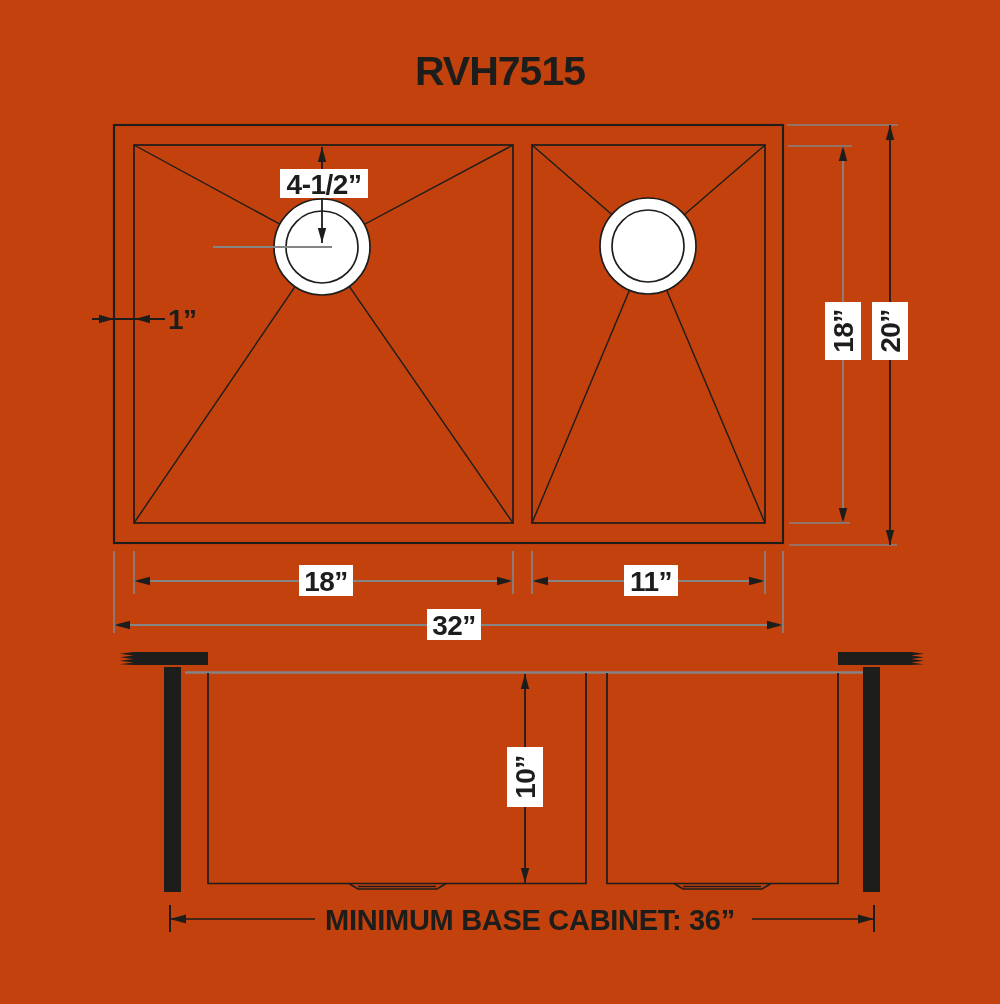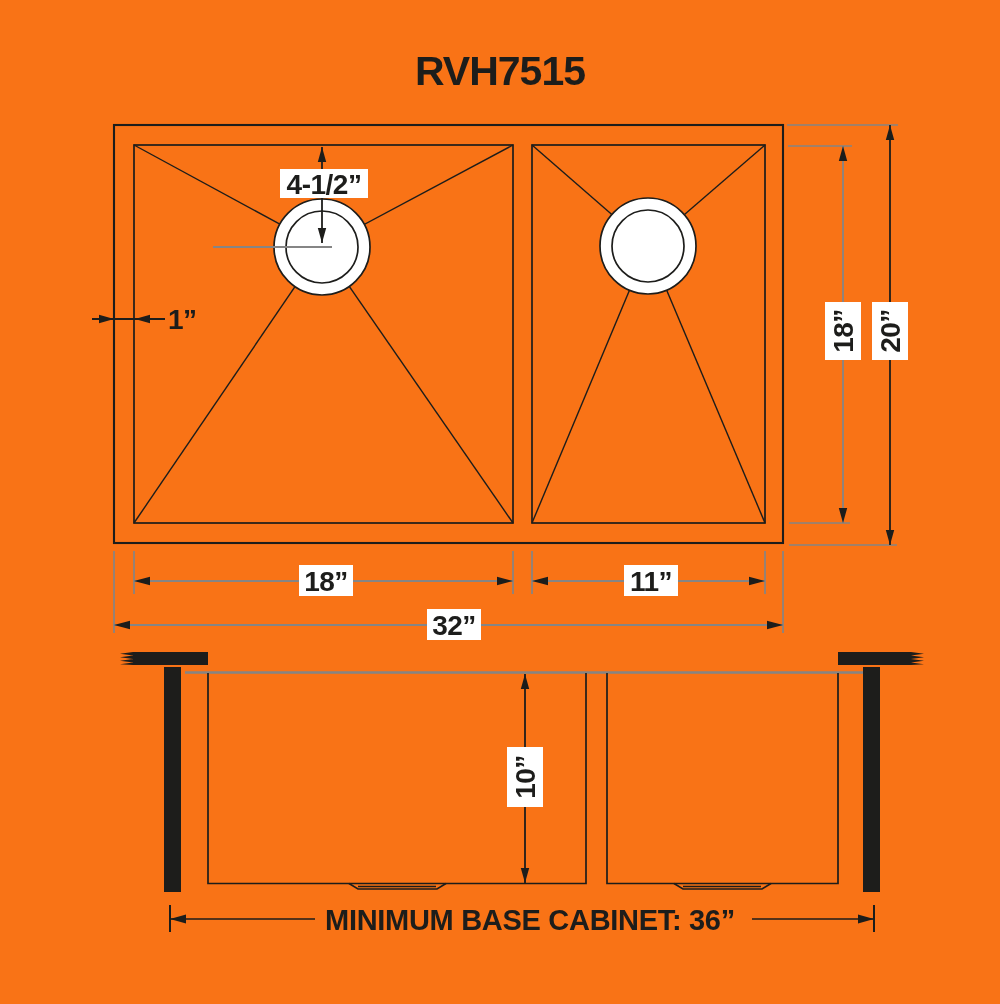--- a/index.html
+++ b/index.html
@@ -1,16 +1,16 @@
 <!DOCTYPE html>
 <html><head>
 <meta charset="utf-8">
 <style>
   html,body{margin:0;padding:0;background:#ffffff;}
-  .page{position:relative;width:1000px;height:1004px;background:#f97316;overflow:hidden;}
+  .page{position:relative;width:1000px;height:1004px;background:#c2410c;overflow:hidden;}
   svg{display:block;}
   text{
     font-family:"Liberation Sans",sans-serif;
     font-weight:bold;
     fill:#1d1d1b;
   }
   .t-title{font-size:41px;letter-spacing:-1px;}
   .t-dim{font-size:28px;letter-spacing:-0.5px;}
   .t-cab{font-size:29px;letter-spacing:-0.3px;}
   .ln{stroke:#1d1d1b;fill:none;}

